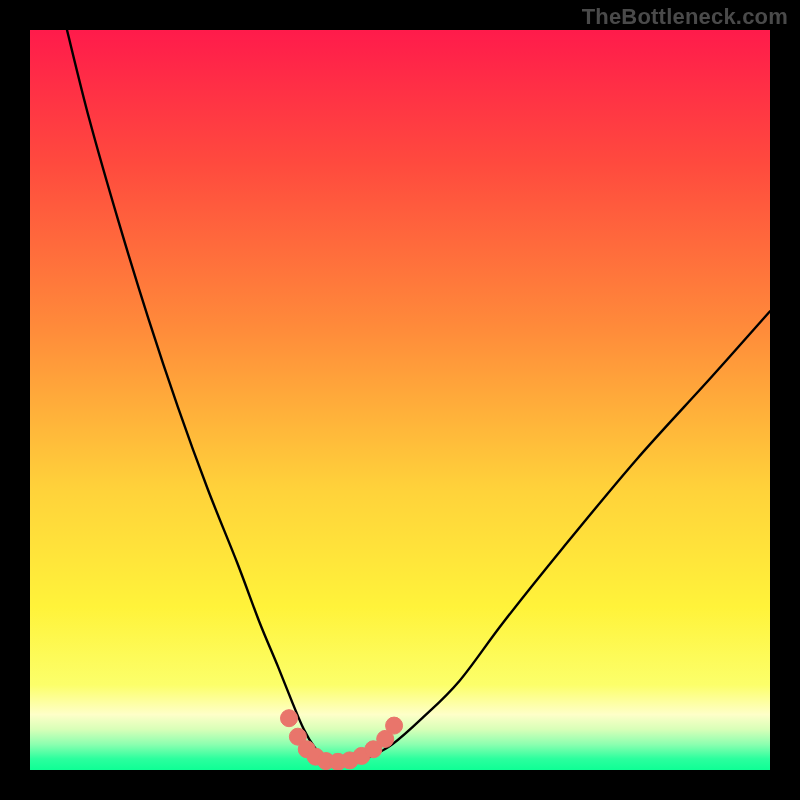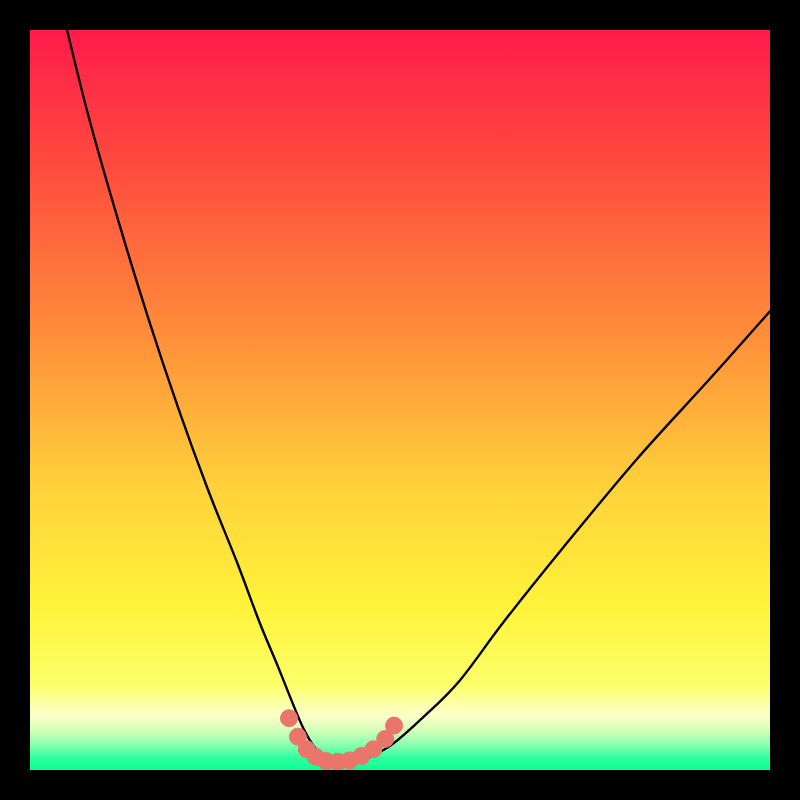--- a/index.html
+++ b/index.html
@@ -37,20 +37,21 @@
   .plot svg {
     display: block;
     width: 740px;
     height: 740px;
   }
 </style>
 </head>
 <body>
 
 <div class="frame">
+  <div class="watermark">TheBottleneck.com</div>
 
   <div class="plot">
     <svg viewBox="0 0 740 740">
       <defs>
         <linearGradient id="bg-grad" x1="0" y1="0" x2="0" y2="1">
         <stop offset="0%" stop-color="#ff1b4b"></stop>
             <stop offset="18%" stop-color="#ff4a3e"></stop>
             <stop offset="40%" stop-color="#ff8a3a"></stop>
             <stop offset="62%" stop-color="#ffd23a"></stop>
             <stop offset="78%" stop-color="#fff33a"></stop>

